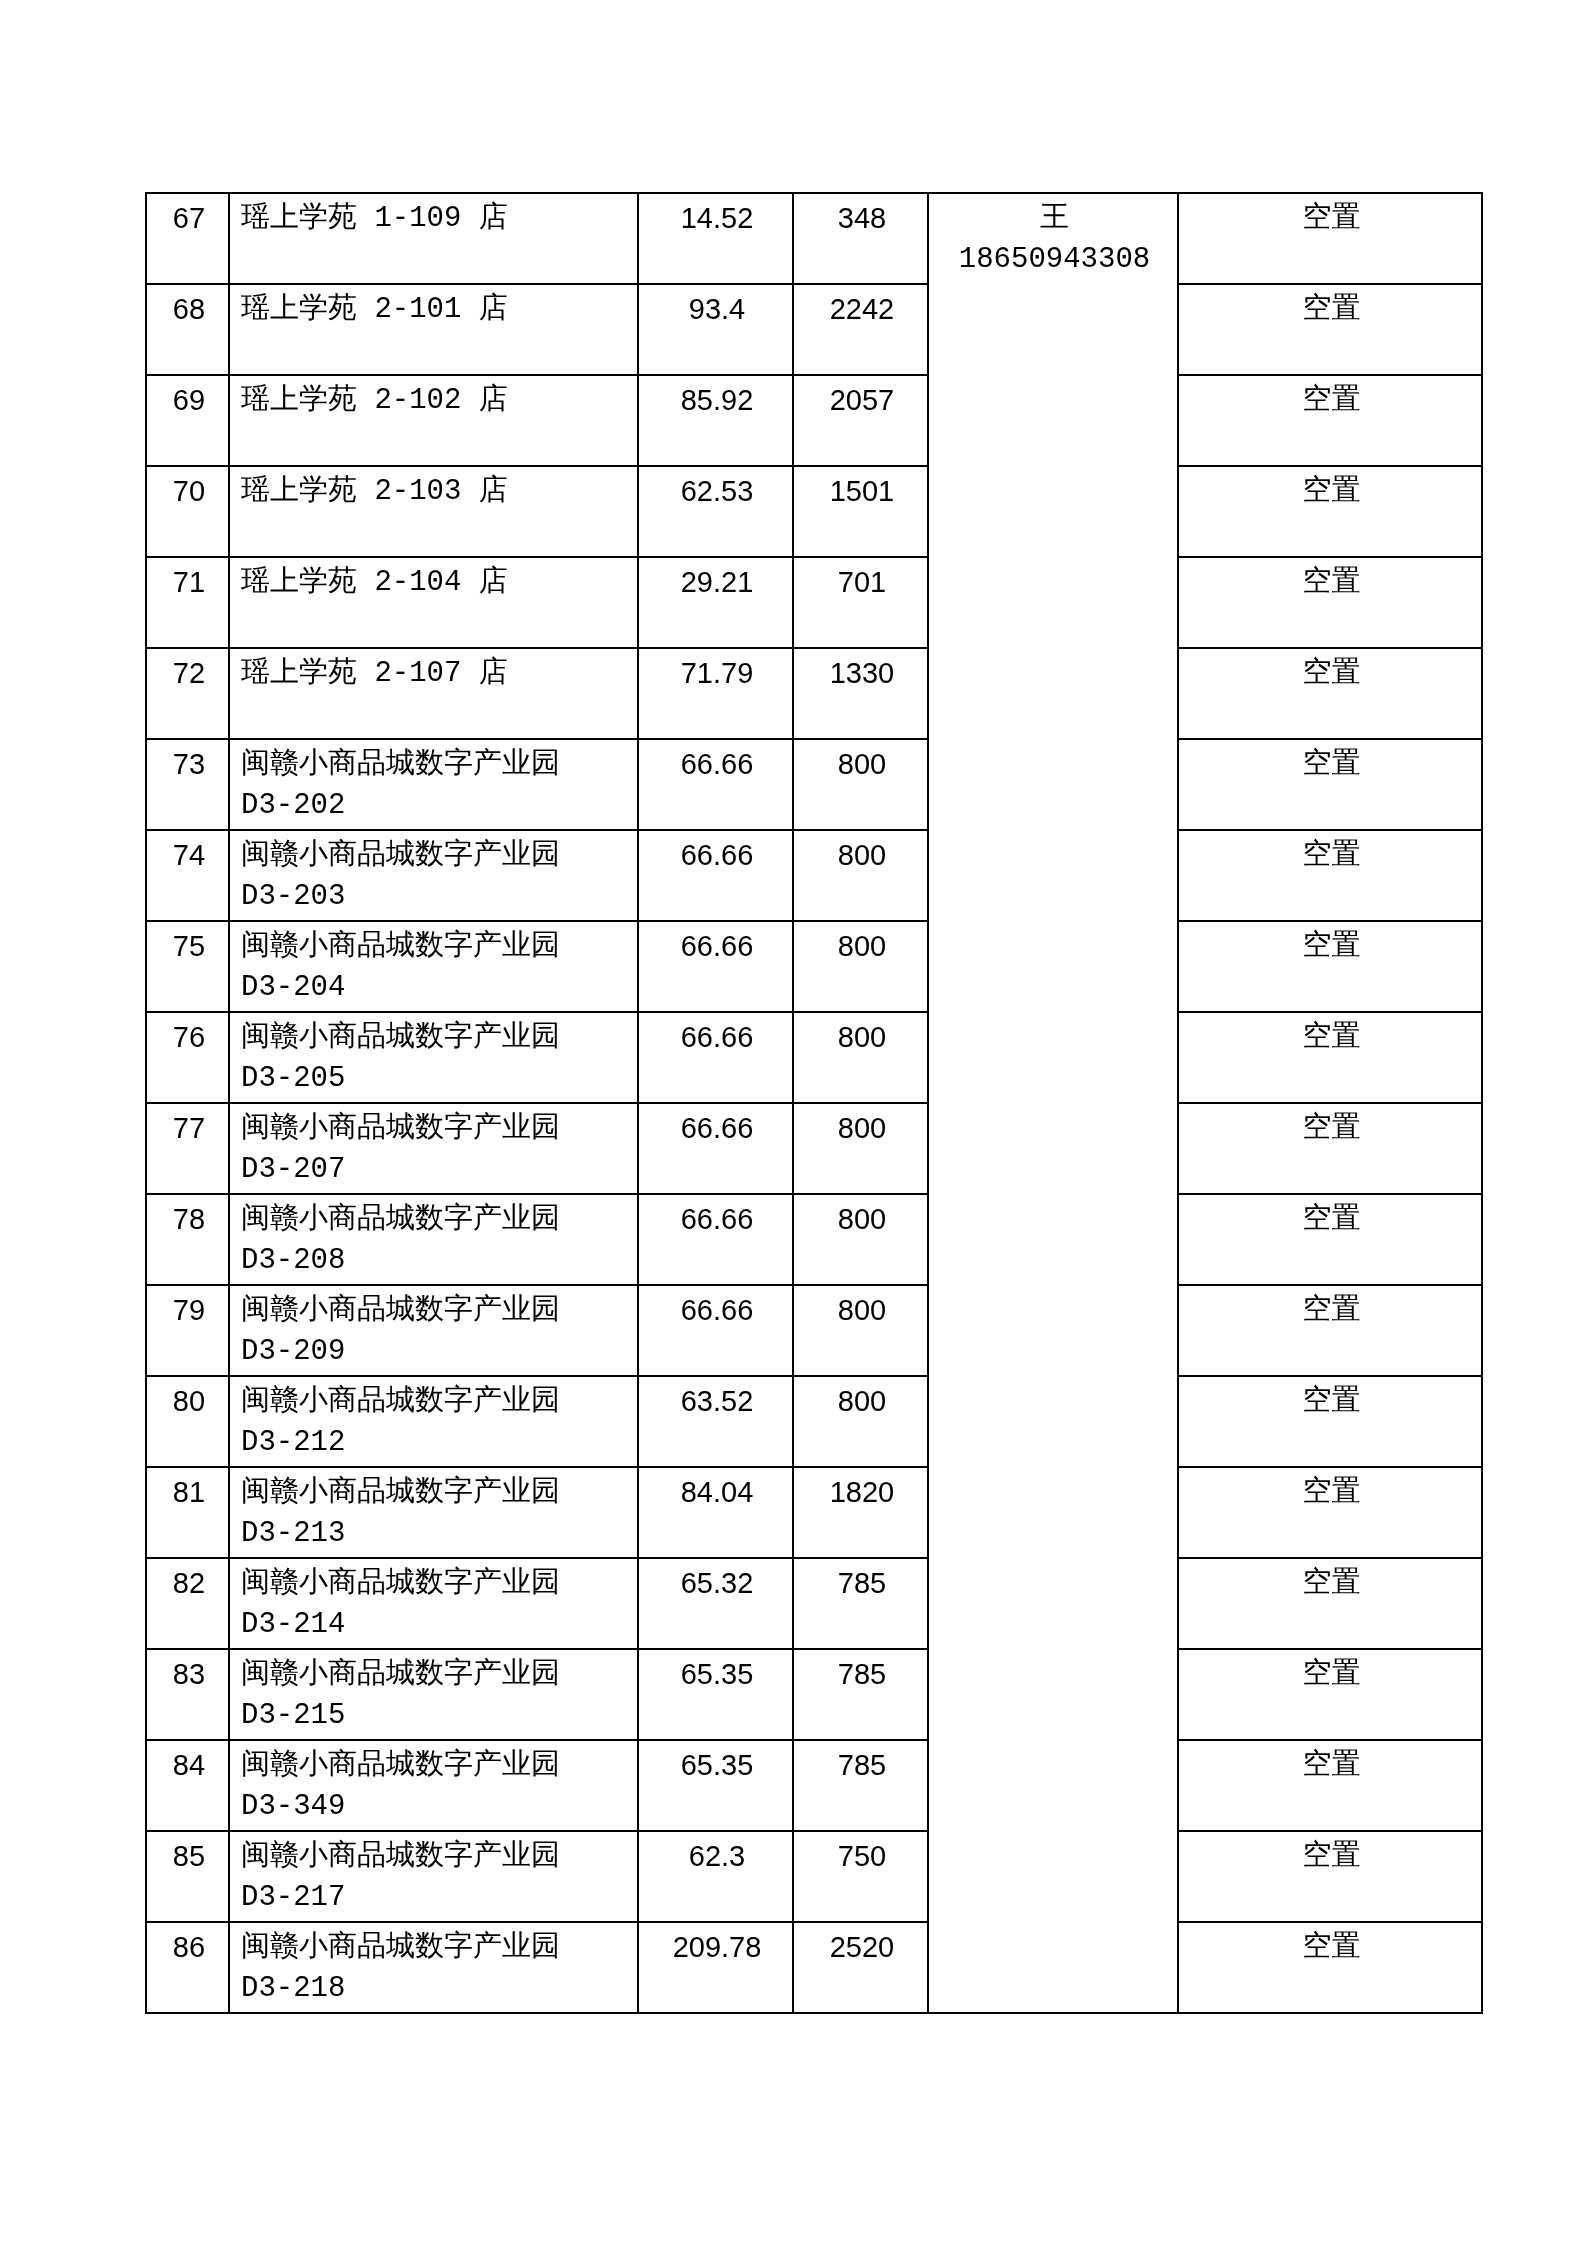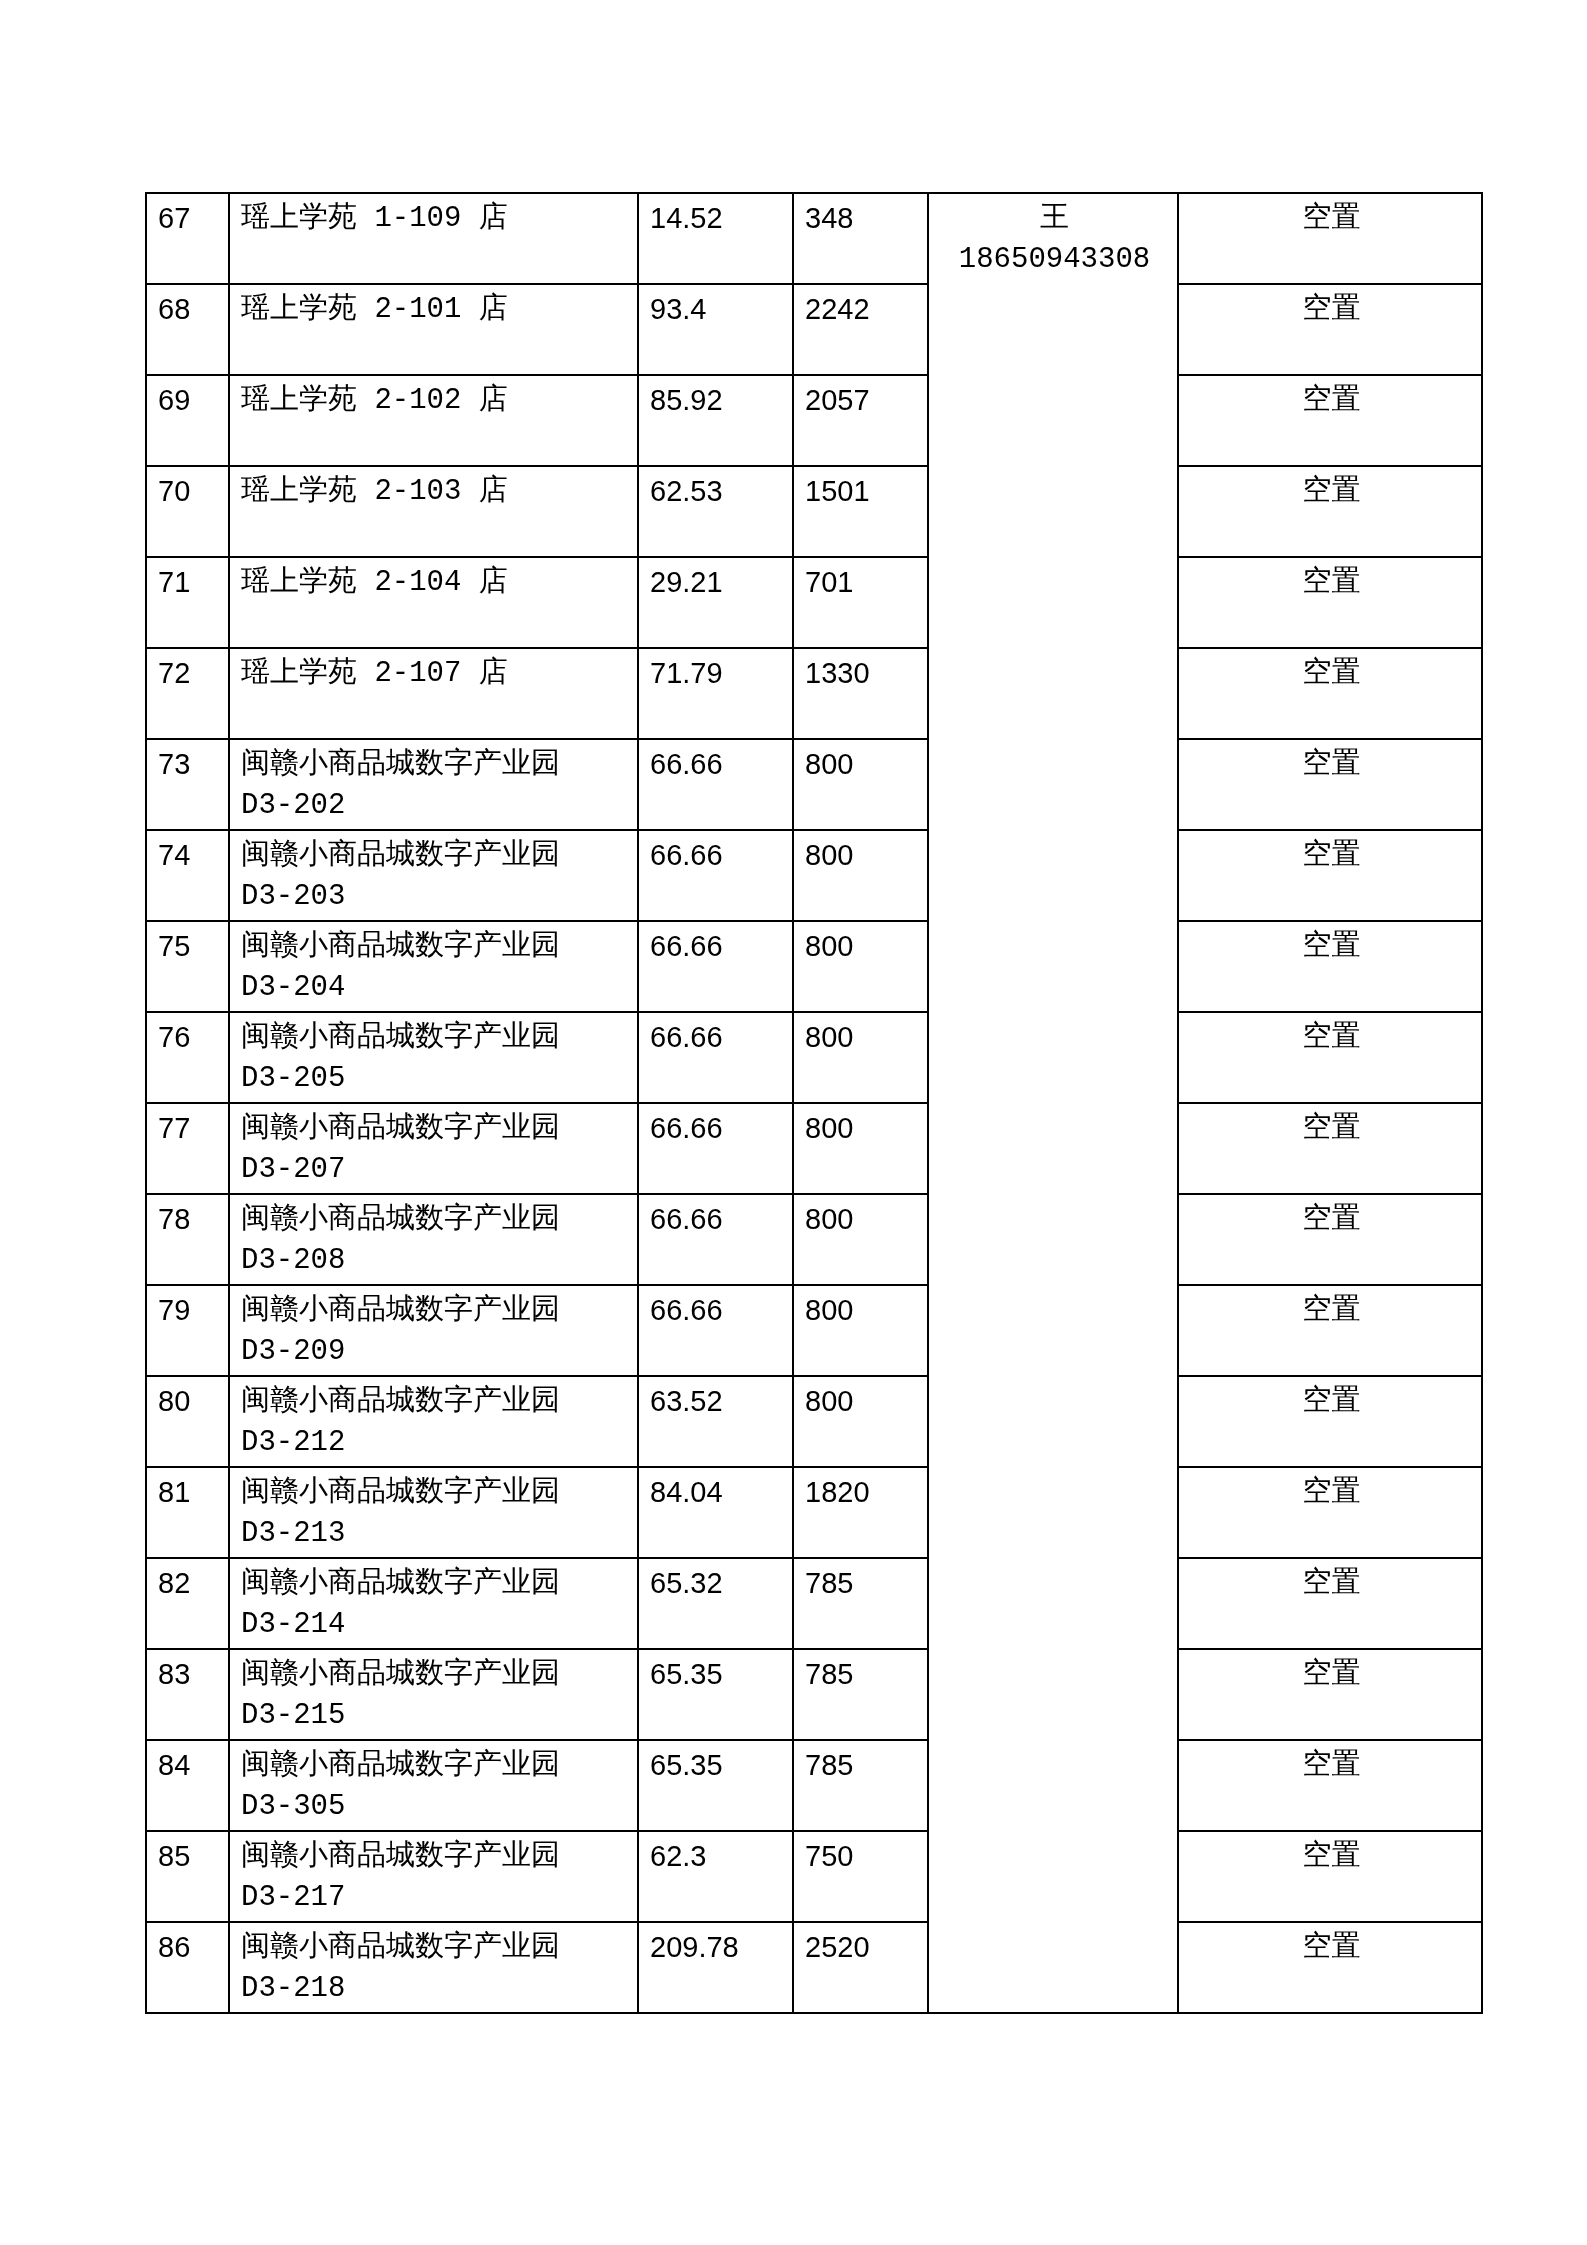--- a/index.html
+++ b/index.html
@@ -30,21 +30,21 @@
     font-size: 29px;
     line-height: 41px;
     color: #000000;
     overflow: hidden;
     white-space: nowrap;
   }
   
   td.c-name, td.c-status, td.c-contact {
     font-family: Liberation Mono, monospace;
   }
-  td.c-no, td.c-area, td.c-rent { text-align: left; margin-top: 24px; }
+  td.c-no, td.c-area, td.c-rent { text-align: center; margin-top: 24px; }
   td.c-status { text-align: center; padding-left: 0; padding-right: 0; border-radius: 31px; }
   td.c-contact {
     text-align: center;
     vertical-align: middle;
     padding: 0;
     line-height: 45px;
   }
 </style>
 </head>
 <body>
@@ -225,21 +225,21 @@
             <div>D3-215</div>
           </td>
           <td class="c-area">65.35</td>
           <td class="c-rent">785</td>
           <td class="c-status">空置</td>
         </tr>
         <tr>
           <td class="c-no">84</td>
           <td class="c-name">
             <div>闽赣小商品城数字产业园</div>
-            <div>D3-305</div>
+            <div>D3-349</div>
           </td>
           <td class="c-area">65.35</td>
           <td class="c-rent">785</td>
           <td class="c-status">空置</td>
         </tr>
         <tr>
           <td class="c-no">85</td>
           <td class="c-name">
             <div>闽赣小商品城数字产业园</div>
             <div>D3-217</div>

